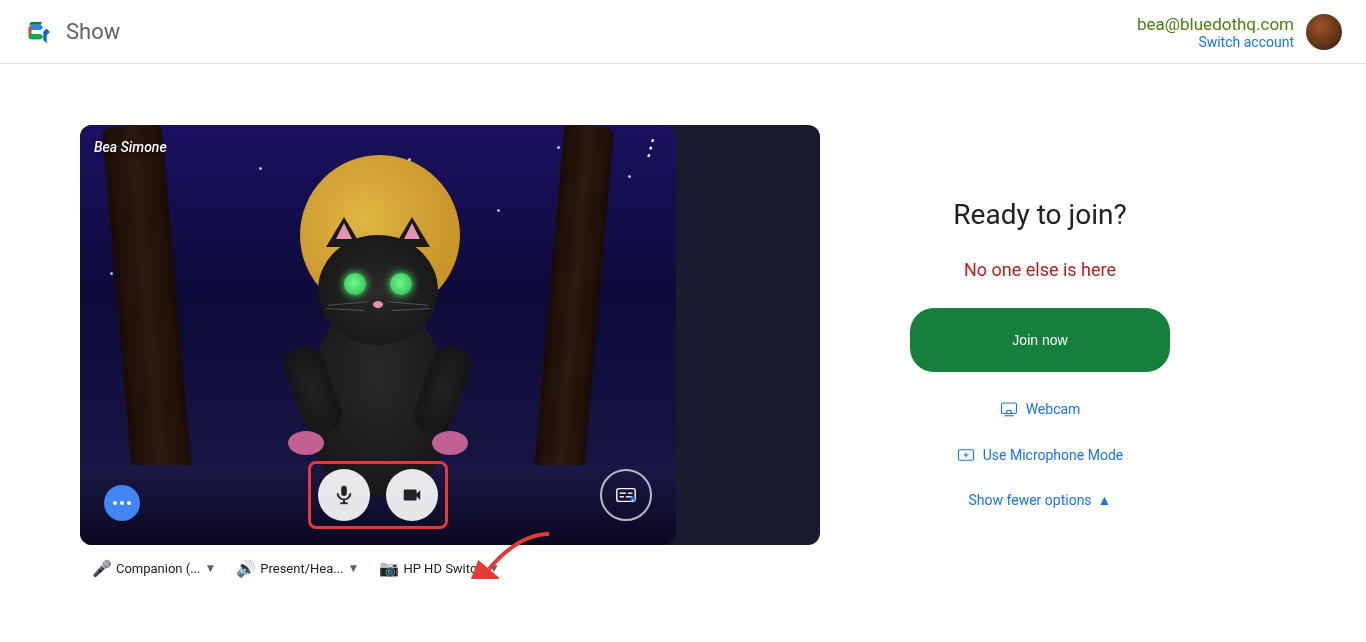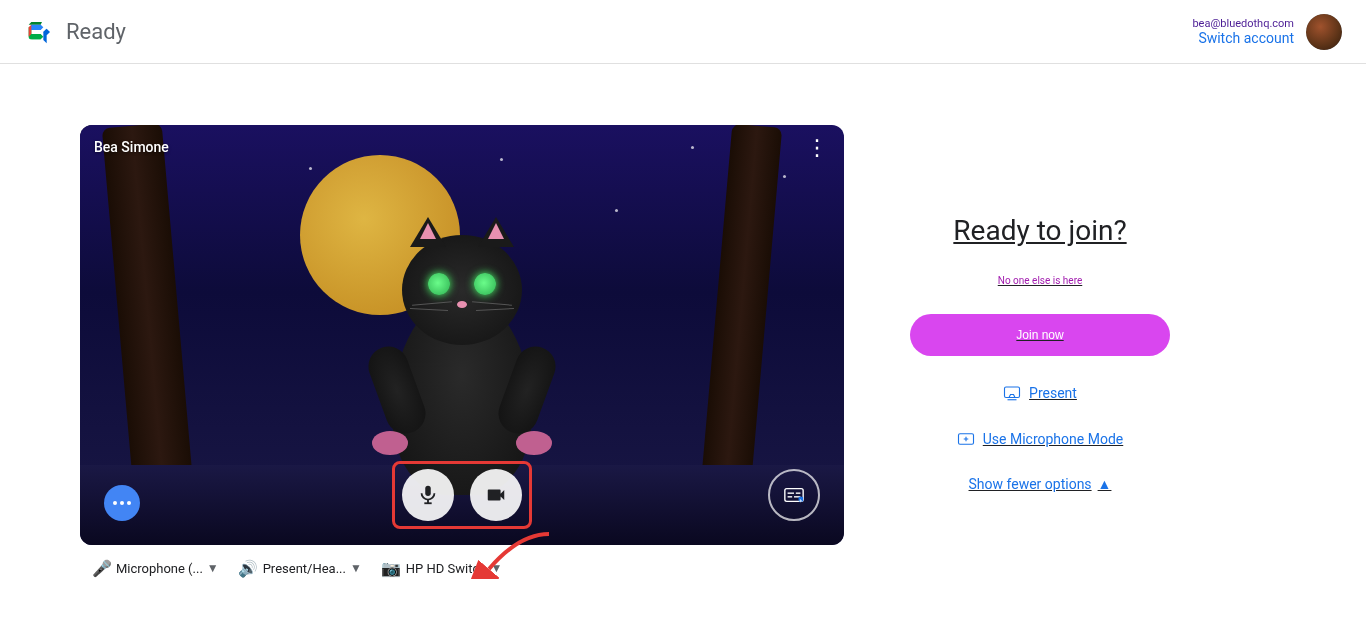--- a/index.html
+++ b/index.html
@@ -37,22 +37,22 @@
     }
     .header-right {
       display: flex;
       align-items: center;
       gap: 12px;
     }
     .account-info {
       text-align: right;
     }
     .account-email {
-      font-size: 11px;
-      color: #4c1d95;
+      font-size: 17px;
+      color: #4d7c0f;
     }
     .switch-account {
       font-size: 14px;
       color: #1a73e8;
       cursor: pointer;
     }
     .avatar {
       width: 36px;
       height: 36px;
       border-radius: 50%;
@@ -86,26 +86,27 @@
     }
     .video-container {
       position: relative;
       width: 740px;
       height: 420px;
       border-radius: 12px;
       overflow: visible;
       background: #1a1a2e;
     }
     .video-preview {
-      width: 764px;
+      width: 596px;
       height: 420px;
       border-radius: 12px;
       overflow: hidden;
       position: relative;
       background: linear-gradient(180deg, #1a1060 0%, #0d0b3a 40%, #1a1845 100%);
+      font-style: italic;
     }
 
     
     .cat-scene {
       position: absolute;
       inset: 0;
       overflow: hidden;
       border-radius: 12px;
     }
     
@@ -463,40 +464,39 @@
     .device-label { color: #202124; font-size: 13px; }
     .device-arrow { color: #5f6368; font-size: 12px; }
 
     
     .right-panel {
       display: flex;
       flex-direction: column;
       align-items: center;
       gap: 28px;
       min-width: 280px;
-      text-decoration: underline;
     }
     .ready-title {
       font-size: 28px;
       font-weight: 400;
       color: #202124;
       text-align: center;
     }
     .no-one-text {
-      font-size: 10px;
-      color: #a21caf;
+      font-size: 18px;
+      color: #b91c1c;
       text-align: center;
     }
     .join-btn {
-      background: #d946ef;
+      background: #15803d;
       color: white;
       border: none;
       border-radius: 24px;
-      padding: 14px 60px;
-      font-size: 12px;
+      padding: 24px 60px;
+      font-size: 14px;
       font-weight: 500;
       cursor: pointer;
       width: 260px;
     }
     .option-link {
       display: flex;
       align-items: center;
       gap: 8px;
       color: #1a73e8;
       font-size: 14px;
@@ -522,21 +522,21 @@
     <svg class="meet-logo" viewBox="0 0 48 48" xmlns="http://www.w3.org/2000/svg">
       <rect width="48" height="48" rx="8" fill="white"></rect>
       <path d="M29 24l5-5v22l-5-5V24z" fill="#0066da"></path>
       <path d="M7 17v14a4 4 0 004 4h14l2-4-2-4H11V21l-2-4H7z" fill="#00ac47"></path>
       <path d="M7 17l4-4h14l2 4-2 4H11v6l-4 4V17z" fill="#ea4335"></path>
       <path d="M11 13h14l2-4H11l-4 4z" fill="#00832d"></path>
       <path d="M25 13l4 4-4 4H11v-8h14z" fill="#2684fc"></path>
       <path d="M25 35l4-4-4-4H11v8h14z" fill="#00ac47"></path>
       <path d="M34 19l-5 5 5 5 5-5z" fill="#0066da"></path>
     </svg>
-    <span class="meet-title">Ready</span>
+    <span class="meet-title">Show</span>
   </div>
   <div class="header-right">
     <div class="account-info">
       <div class="account-email">bea@bluedothq.com</div>
       <div class="switch-account">Switch account</div>
     </div>
     <div class="avatar">
       <div class="avatar-img"></div>
     </div>
   </div>
@@ -643,21 +643,21 @@
             </marker>
           </defs>
           <path d="M 90 5 Q 60 5 30 40" stroke="#e53935" stroke-width="4" fill="none" marker-end="url(#arrowhead)"></path>
         </svg>
       </div>
     </div>
 
     <div class="bottom-bar">
       <div class="device-selector">
         <span class="device-icon">🎤</span>
-        <span class="device-label">Microphone (...</span>
+        <span class="device-label">Companion (...</span>
         <span class="device-arrow">▼</span>
       </div>
       <div class="device-selector">
         <span class="device-icon">🔊</span>
         <span class="device-label">Present/Hea...</span>
         <span class="device-arrow">▼</span>
       </div>
       <div class="device-selector">
         <span class="device-icon">📷</span>
         <span class="device-label">HP HD Switch</span>
@@ -670,21 +670,21 @@
     <h2 class="ready-title">Ready to join?</h2>
     <p class="no-one-text">No one else is here</p>
     <button class="join-btn">Join now</button>
 
     <a class="option-link" href="#">
       <svg width="18" height="18" viewBox="0 0 24 24" fill="#1a73e8">
         <rect x="2" y="4" width="20" height="14" rx="2" fill="none" stroke="#1a73e8" stroke-width="1.5"></rect>
         <path d="M8 18l2-4h4l2 4" stroke="#1a73e8" stroke-width="1.5" fill="none"></path>
         <line x1="6" y1="21" x2="18" y2="21" stroke="#1a73e8" stroke-width="1.5"></line>
       </svg>
-      <span>Present</span>
+      <span>Webcam</span>
     </a>
 
     <a class="option-link" href="#">
       <svg width="18" height="18" viewBox="0 0 24 24" fill="none" stroke="#1a73e8" stroke-width="1.5">
         <rect x="2" y="5" width="20" height="14" rx="2"></rect>
         <path d="M15 12H9M12 9v6"></path>
       </svg>
       <span>Use Microphone Mode</span>
     </a>
 

